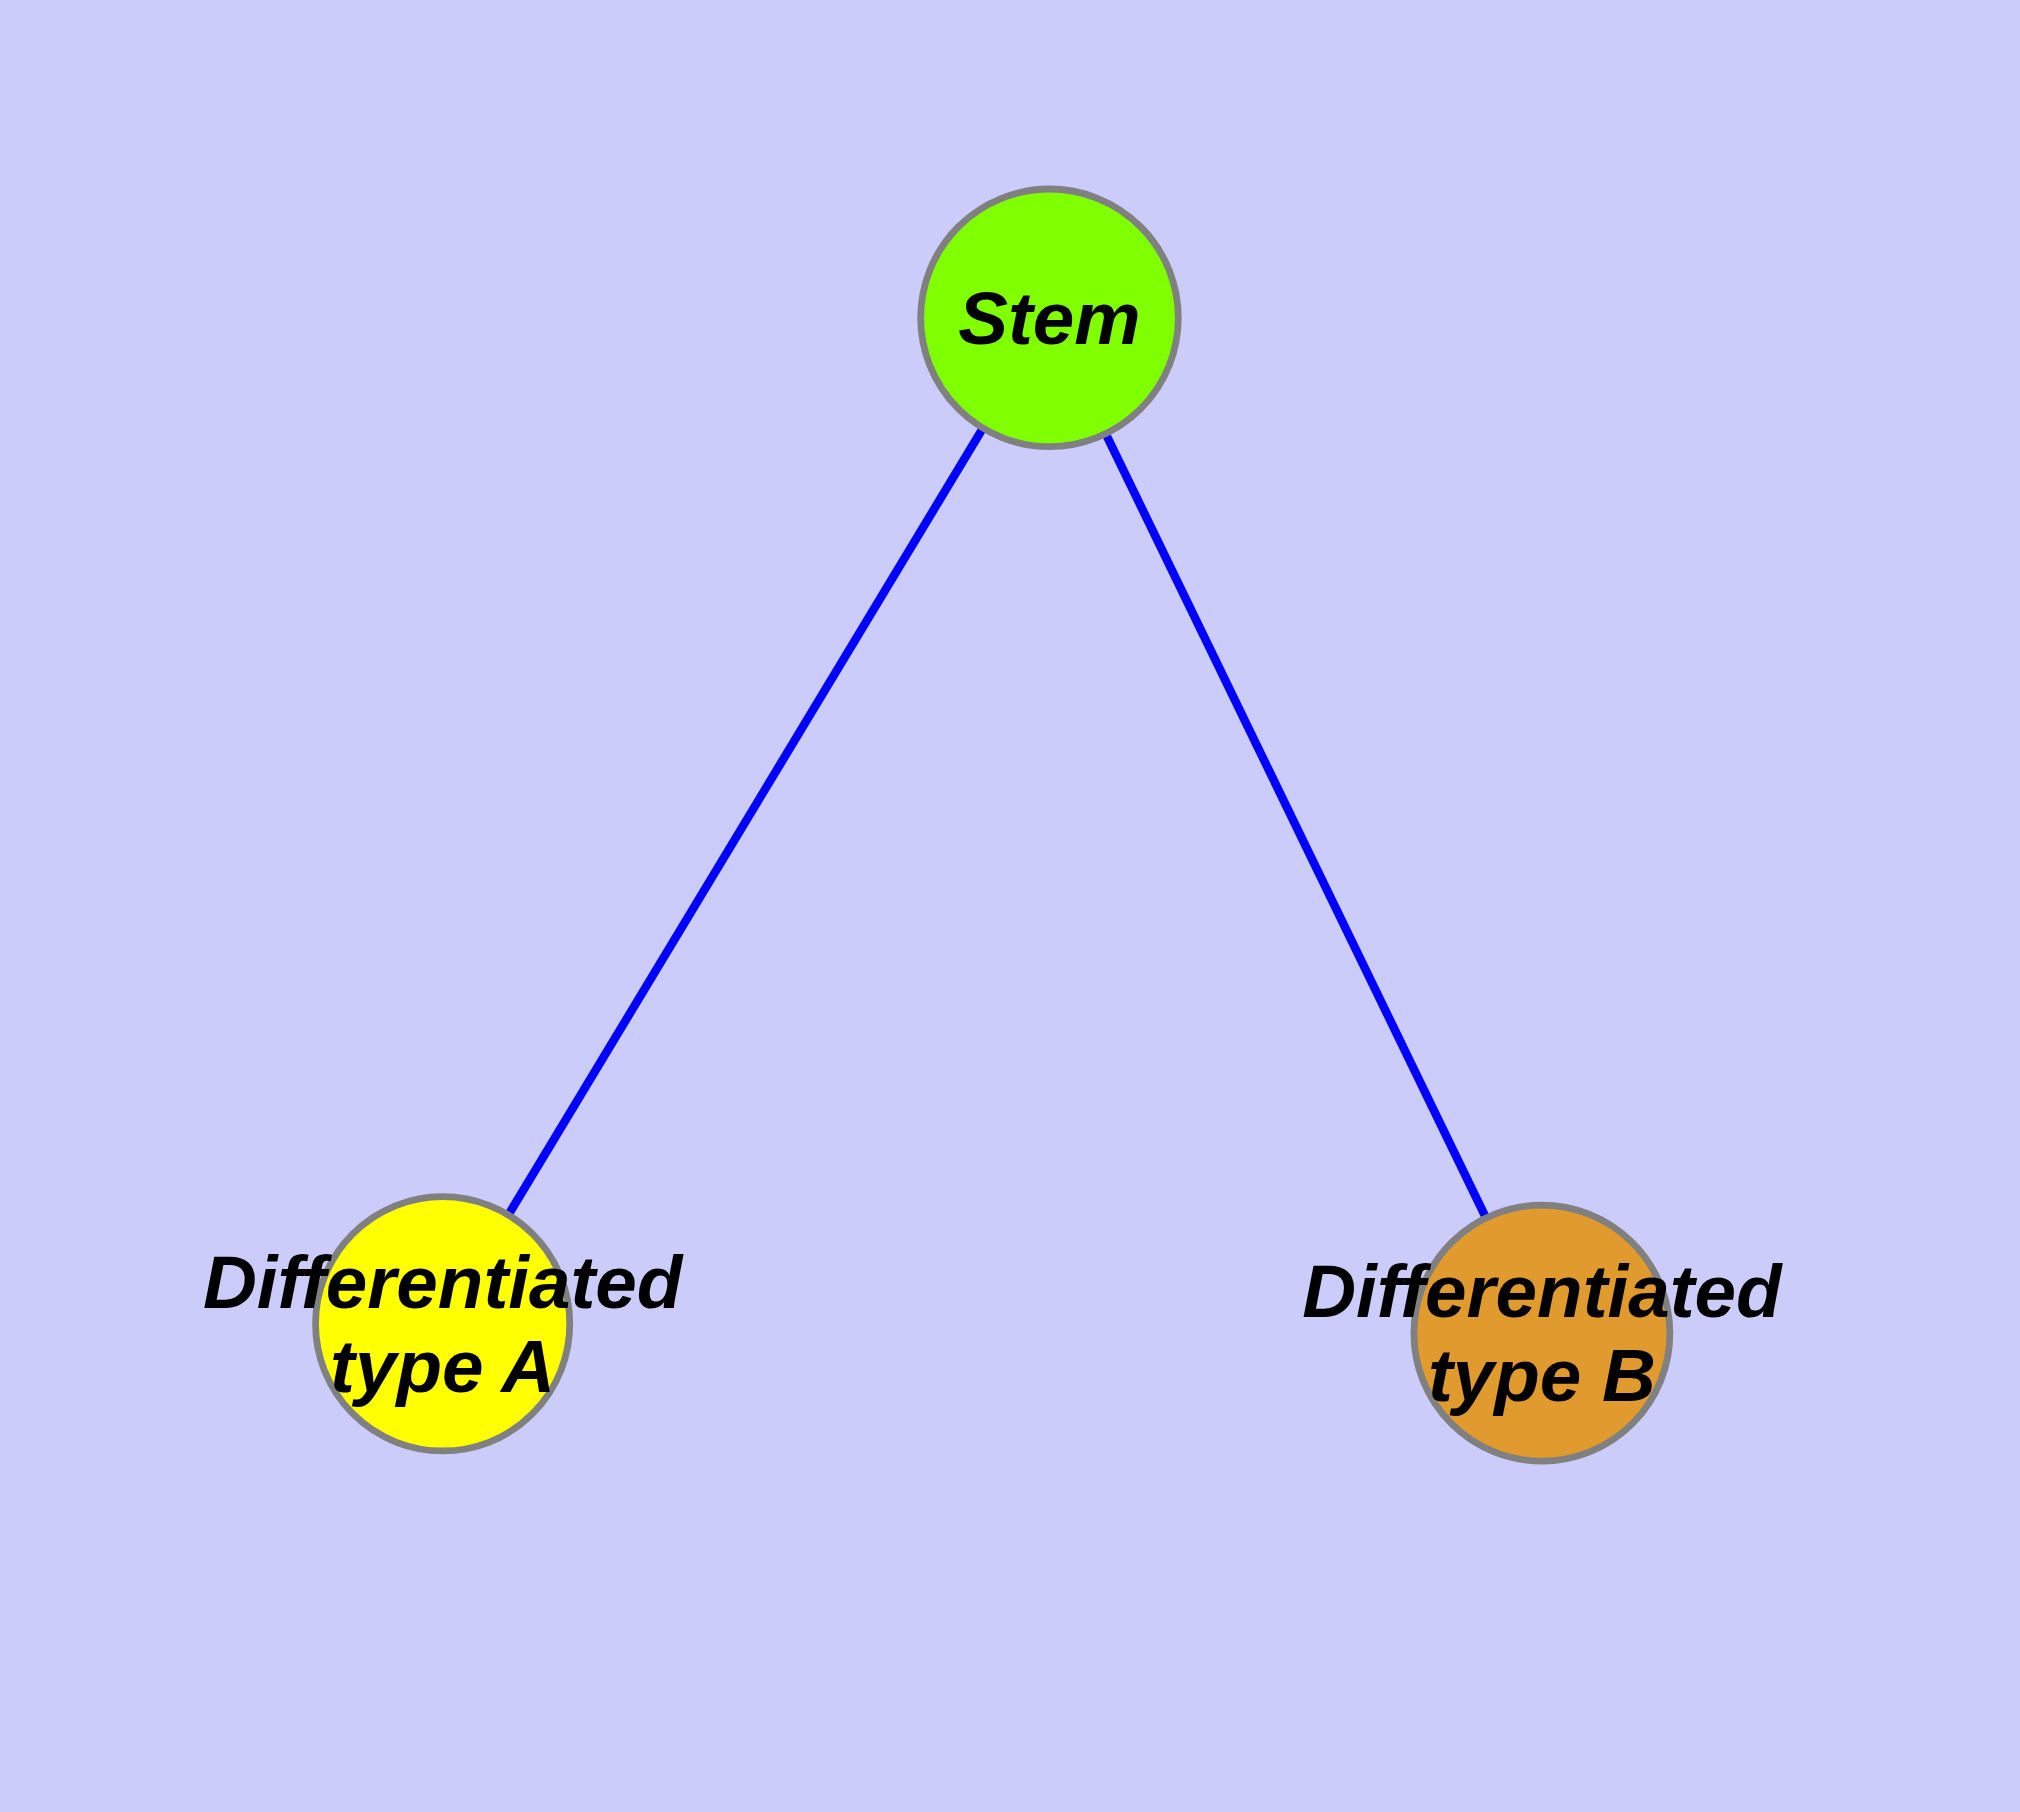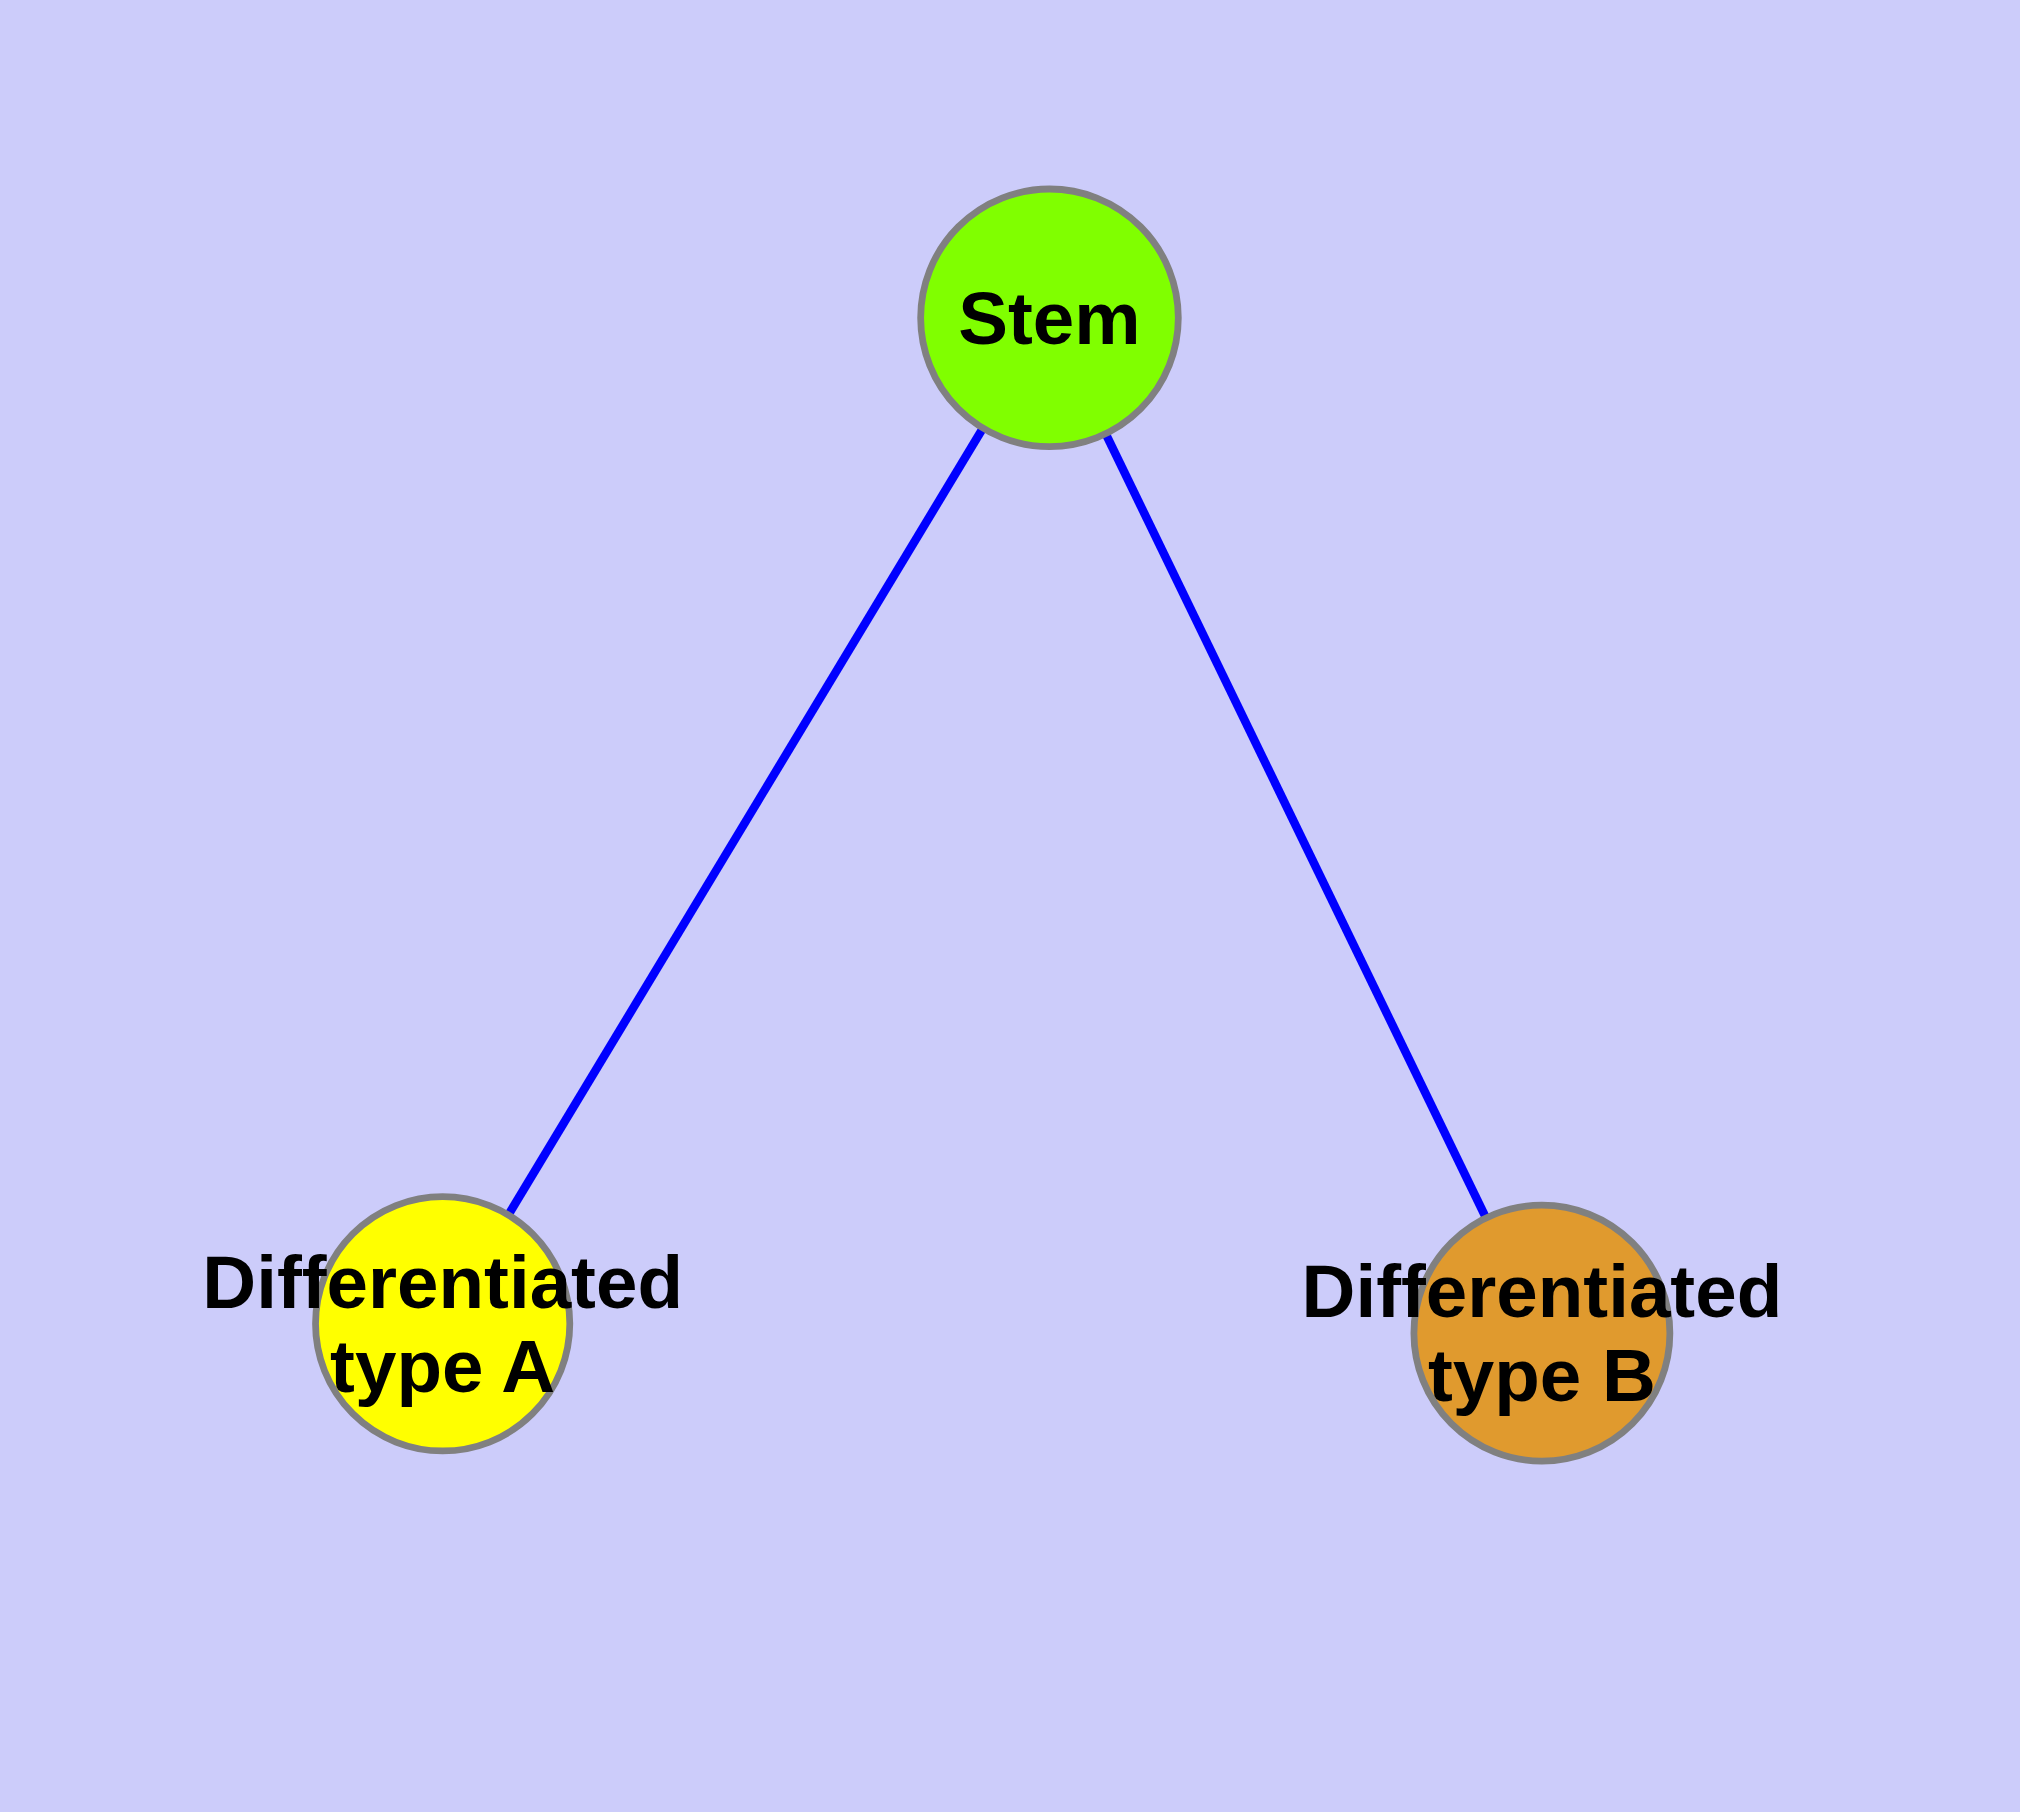--- a/index.html
+++ b/index.html
@@ -28,21 +28,21 @@
     font-weight: bold;
     fill: #000000;
     text-anchor: middle;
     dominant-baseline: central;
     paint-order: normal;
   }
 </style>
 </head>
 <body>
 
-<div id="stage" style="width: 2021px; height: 1812px; background: rgb(204, 204, 250);">
+<div id="stage" style="width: 2021px; height: 1812px; background: rgb(204, 204, 250); font-style: italic;">
   <svg id="graph-svg" viewBox="0 0 2384 2138" xmlns="http://www.w3.org/2000/svg" style="width: 2021px; height: 1812px;">
 
     <rect id="bg-rect" x="0" y="0" width="2384" height="2138" fill="#ccccfa"></rect>
 
     <g id="edges-layer">
       <line id="edge-0" x1="1238" y1="375" x2="522" y2="1562" stroke="#0000ff" stroke-width="10" stroke-linecap="butt"></line>
       <line id="edge-1" x1="1238" y1="375" x2="1819" y2="1573" stroke="#0000ff" stroke-width="10" stroke-linecap="butt"></line>
     </g>
 
     <g id="nodes-layer">

